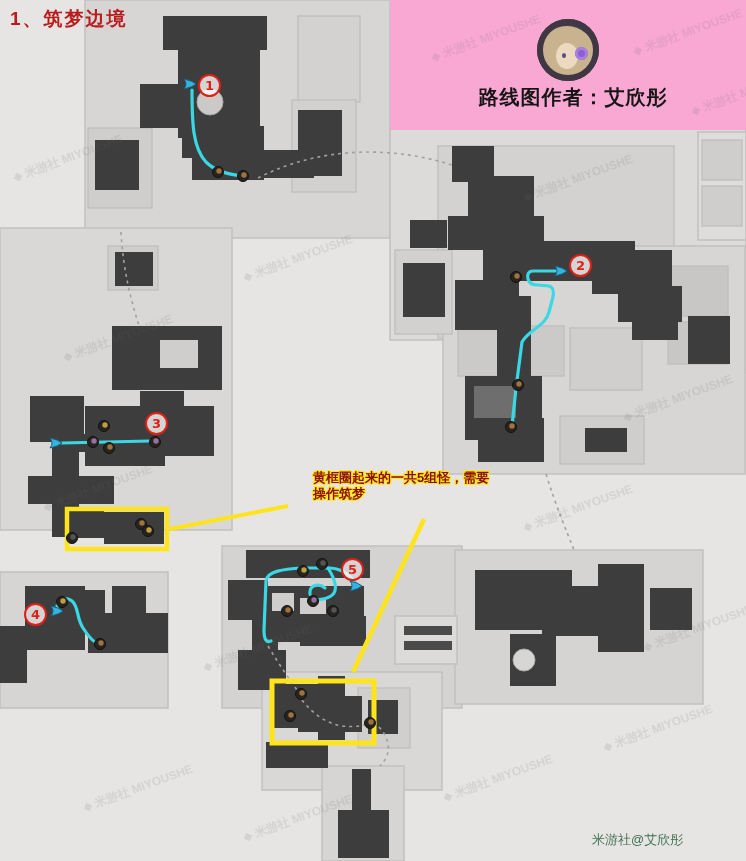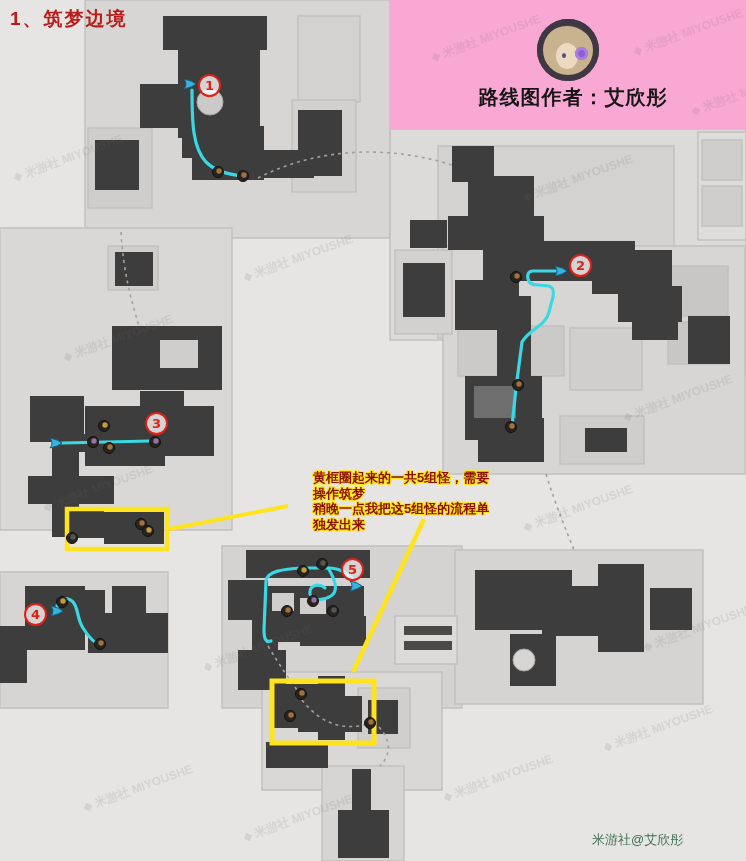--- a/index.html
+++ b/index.html
@@ -232,21 +232,20 @@
       <span class="flower"></span>
       <span class="hood"></span>
     </div>
     <div class="author-label">路线图作者：艾欣彤</div>
   </div>
 
   <div class="page-title">1、筑梦边境</div>
 
   <div class="annotation">
     <div>黄框圈起来的一共5组怪，需要操作筑梦</div>
-    <div>稍晚一点我把这5组怪的流程单独发出来</div>
   </div>
 
   <div class="marker" style="left:198px;top:74px">1</div>
   <div class="marker" style="left:569px;top:254px">2</div>
   <div class="marker" style="left:145px;top:412px">3</div>
   <div class="marker" style="left:24px;top:603px">4</div>
   <div class="marker" style="left:341px;top:558px">5</div>
 
   <div class="wm-tile" style="left:428px;top:30px">◆ 米游社 MIYOUSHE</div>
   <div class="wm-tile" style="left:630px;top:24px">◆ 米游社 MIYOUSHE</div>

